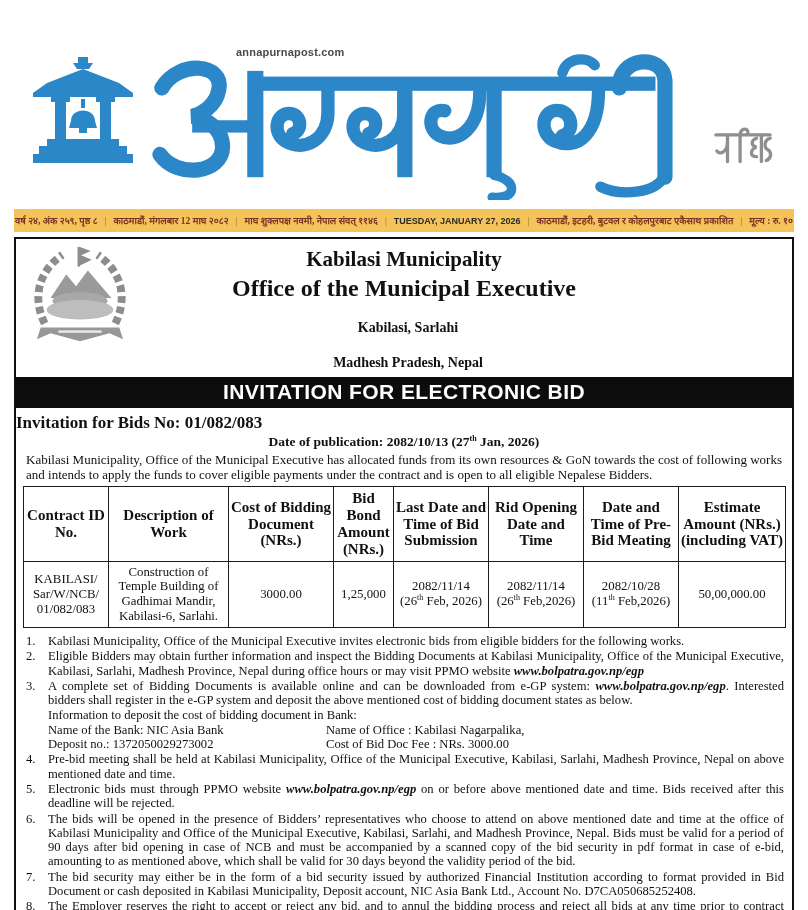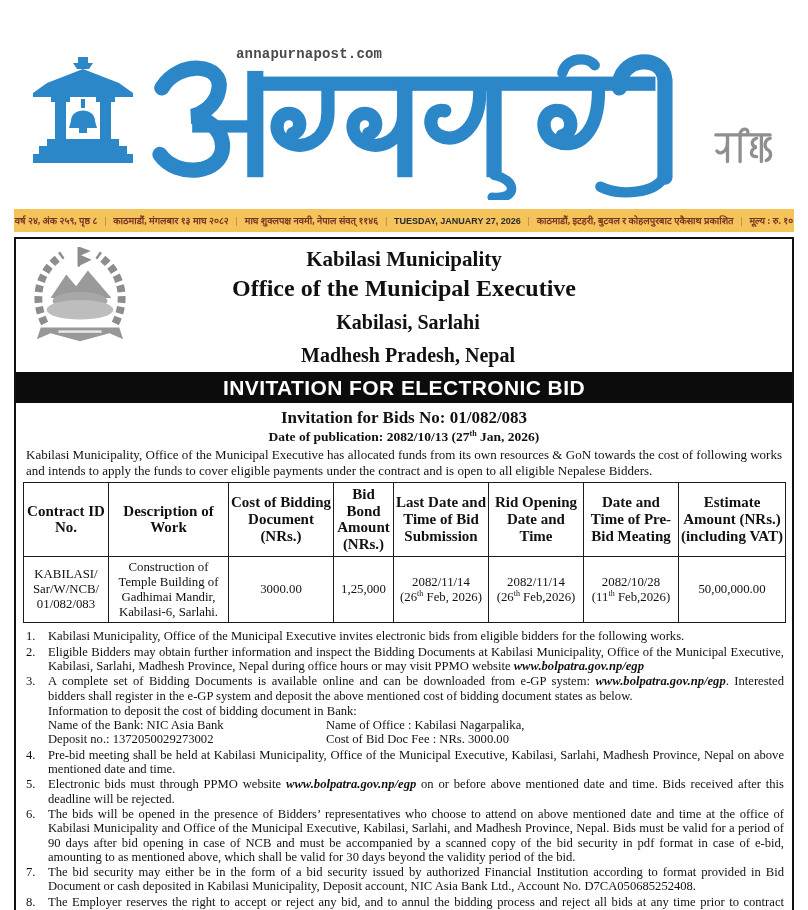--- a/index.html
+++ b/index.html
@@ -1,43 +1,43 @@
 <!DOCTYPE html>
 <html><head>
 <meta charset="utf-8">
 <style>
   html,body{margin:0;padding:0;background:#fff;}
   #page{position:relative;width:808px;height:910px;background:#fff;overflow:hidden;font-family:"Liberation Serif",serif;}
 
   
-  .website{position:absolute;left:236px;top:46px;font-family:Liberation Mono, monospace;
-           font-size:14px;font-weight:bold;color:#4a4a4a;letter-spacing:.2px;}
+  .website{position:absolute;left:236px;top:46px;font-family:Liberation Sans, sans-serif;
+           font-size:11px;font-weight:bold;color:#4a4a4a;letter-spacing:.2px;}
   .temple{position:absolute;left:33px;top:57px;}
   .biglogo{position:absolute;left:138px;top:50px;}
   .postsuffix{position:absolute;left:712px;top:126px;}
 
   
   .infobar{position:absolute;left:14px;top:209px;width:780px;height:23px;background:#F4C35A;
            display:flex;align-items:center;justify-content:center;gap:7px;
            font-size:9.5px;white-space:nowrap;overflow:hidden;}
   .infobar .seg{color:#7a3322;font-weight:bold;}
   .infobar .seg.en{color:#2b2b2b;font-family:"Liberation Sans",sans-serif;font-weight:bold;font-size:9px;}
   .infobar .sep{color:#8a6a30;}
 
   
   .doc{position:absolute;left:14px;top:237px;width:780px;height:768px;box-sizing:border-box;
        border:2px solid #101010;background:#fff;overflow:hidden;}
   .emblem{position:absolute;left:14px;top:6px;}
   .doc-head{text-align:center;padding-top:9px;line-height:1.12;}
   .org{font-size:21px;font-weight:bold;color:#111;}
   .office{font-size:24px;font-weight:bold;color:#111;margin-top:3px;}
-  .addr{font-size:20px;font-weight:bold;color:#111;margin-top:10px;padding-left:8px;}
+  .addr{font-size:14px;font-weight:bold;color:#111;margin-top:19px;padding-left:8px;}
   .banner{margin-top:6px;height:31px;background:#0c0c0c;color:#fff;display:flex;align-items:center;justify-content:center;
           font-family:"Liberation Sans",sans-serif;font-weight:bold;font-size:21px;letter-spacing:.4px;}
-  .bidsno{text-align:center;font-weight:bold;font-size:17px;margin-top:5px;color:#111;}
+  .bidsno{font-weight:bold;font-size:17px;margin-top:5px;color:#111;}
   .pubdate{text-align:center;font-weight:bold;font-size:13.5px;margin-top:1px;color:#111;}
   .intro{font-size:13px;text-align:justify;padding:2px 10px 0 10px;line-height:1.18;color:#111;}
 
   table.bid{border-collapse:collapse;margin:4px 7px 2px 7px;width:762px;table-layout:fixed;}
   table.bid th,table.bid td{border:1.4px solid #1c1c1c;text-align:center;vertical-align:middle;color:#111;}
   table.bid th{font-size:15px;font-weight:bold;line-height:1.12;padding:3px 1px;}
   table.bid td{font-size:12.8px;line-height:1.16;padding:3px 2px;}
   table.bid sup, .pubdate sup, .list sup{font-size:8px;vertical-align:super;line-height:0;}
 
   .list{padding:3px 8px 0 10px;font-size:12.6px;line-height:14.3px;color:#111;}
@@ -106,21 +106,21 @@
       <path d="M29,7 C31,1 38,1 37,7"></path>
       <path d="M46,12 C40,14 40,20 46,21 C40,23 38,31 46,31"></path>
       <line x1="51" y1="10" x2="51" y2="36"></line>
       <path d="M60,12 C54,13 53,22 58,24 C62,27 61,33 56,35"></path>
     </g>
   </svg>
 
   <div class="infobar" style="background: rgb(244, 195, 90);">
       <span class="seg">वर्ष २४, अंक २५९, पृष्ठ ८</span>
       <span class="sep">|</span>
-      <span class="seg">काठमाडौं, मंगलबार १३ माघ २०८२</span>
+      <span class="seg">काठमाडौं, मंगलबार 12 माघ २०८२</span>
       <span class="sep">|</span>
       <span class="seg">माघ शुक्लपक्ष नवमी, नेपाल संवत् ११४६</span>
       <span class="sep">|</span>
       <span class="seg en">TUESDAY, JANUARY 27, 2026</span>
       <span class="sep">|</span>
       <span class="seg">काठमाडौं, इटहरी, बुटवल र कोहलपुरबाट एकैसाथ प्रकाशित</span>
       <span class="sep">|</span>
       <span class="seg">मूल्य : रु. १०</span>
     </div>
 

